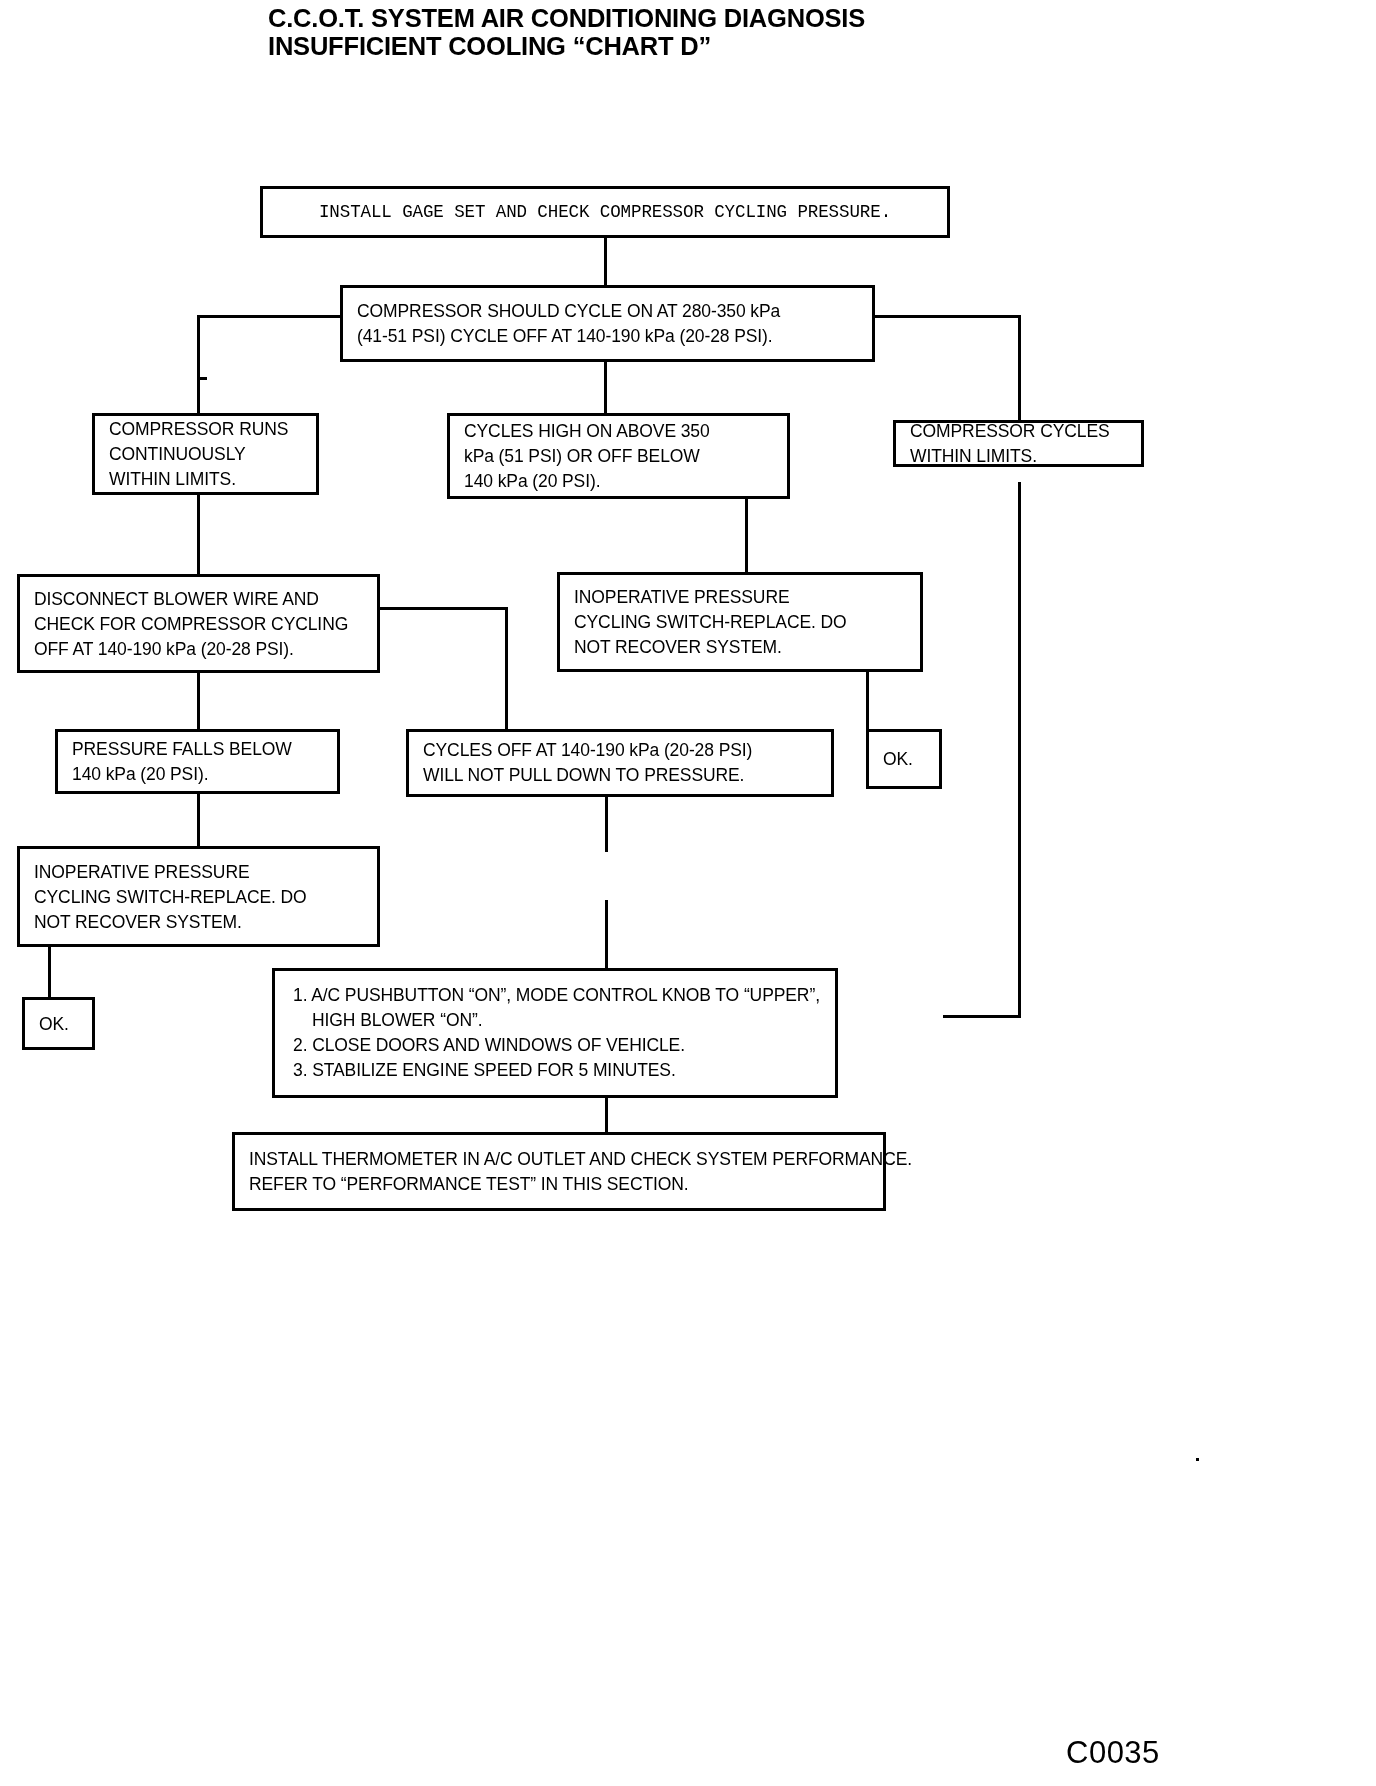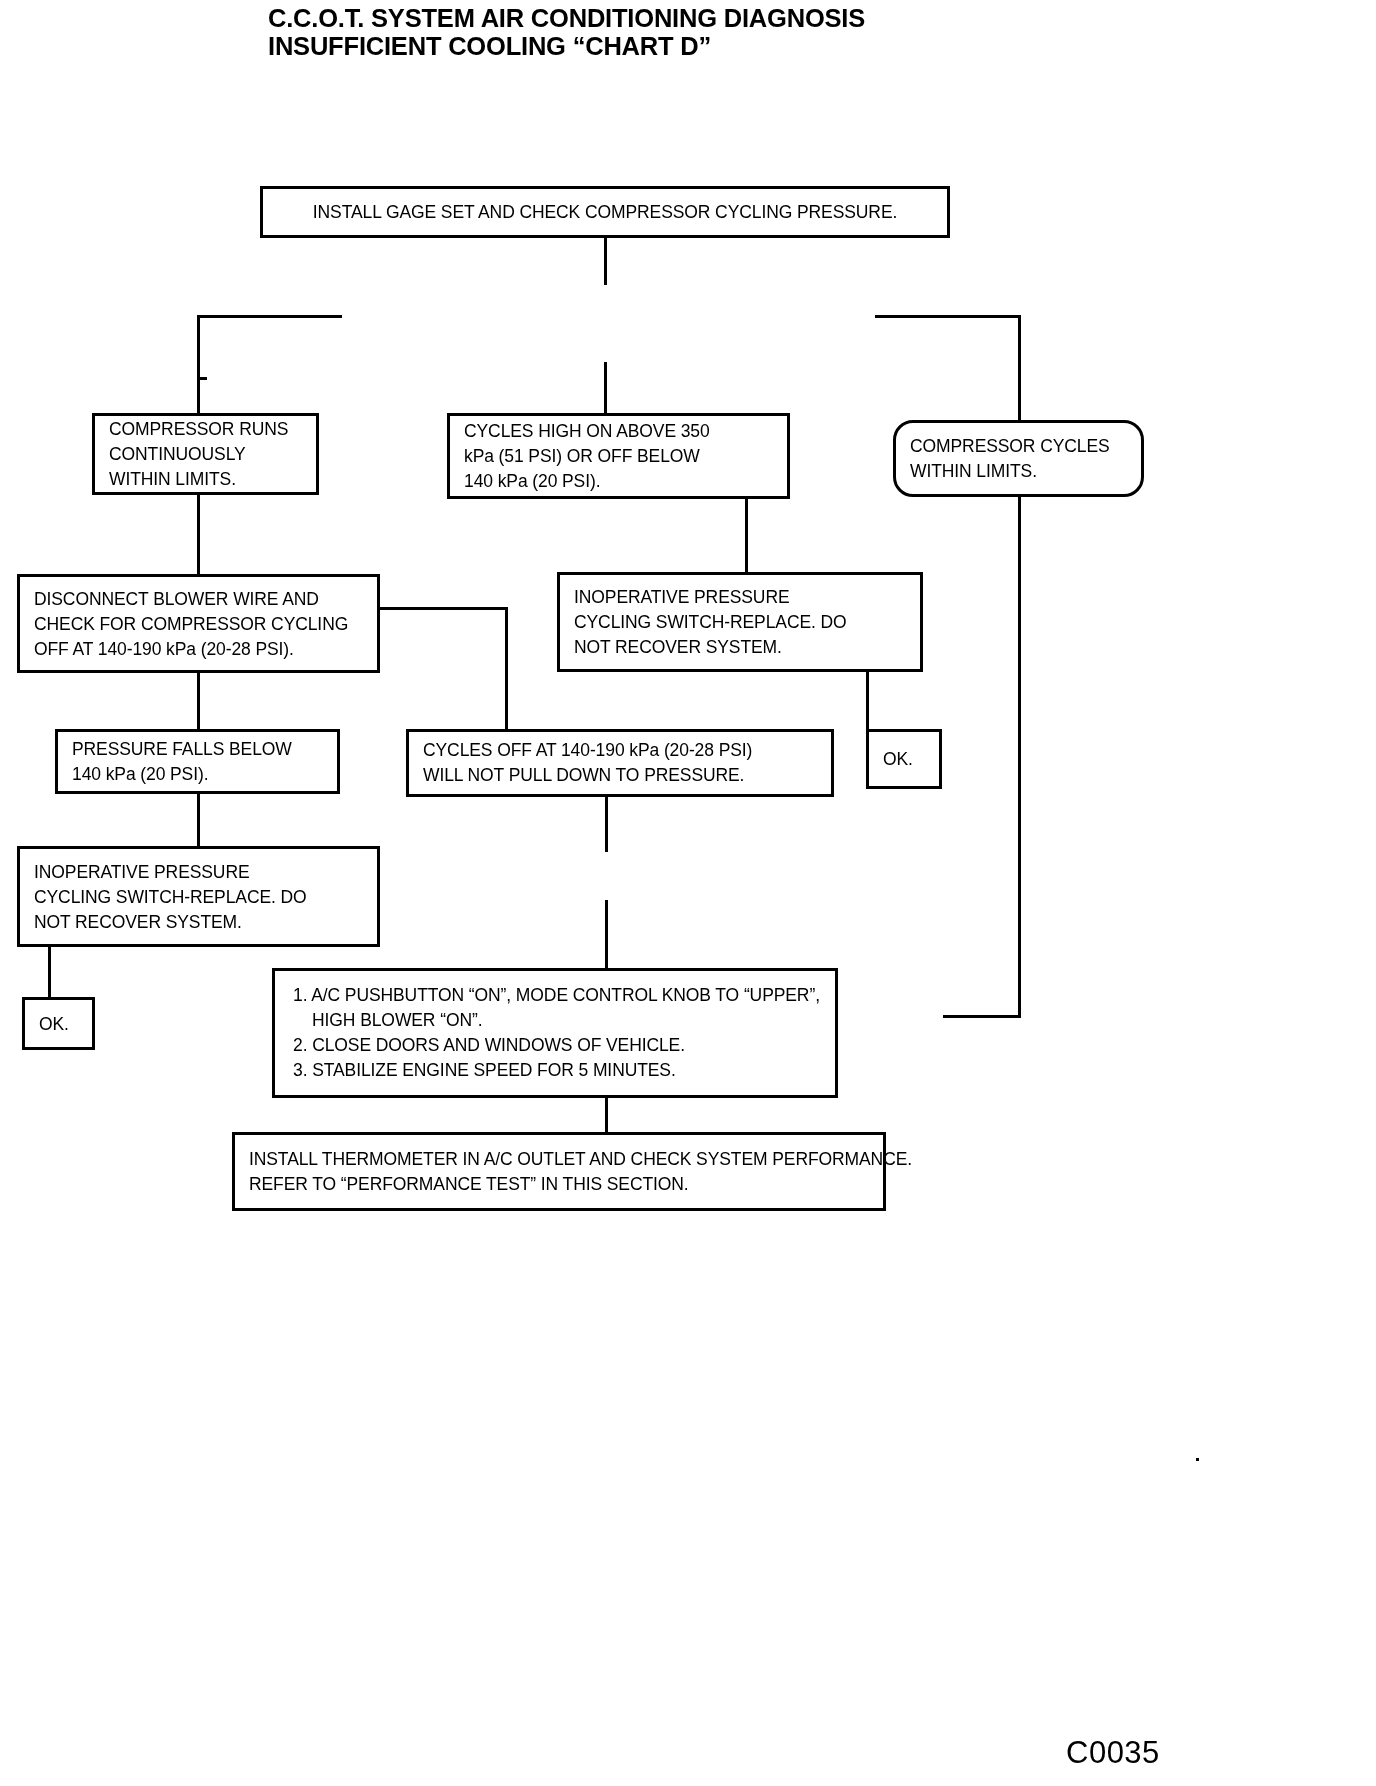--- a/index.html
+++ b/index.html
@@ -47,20 +47,21 @@
     position: absolute;
     left: 14px;
     top: 50%;
     transform: translateY(-50%);
     white-space: pre;
   }
   .box.center .txt {
     left: 0;
     width: 100%;
     text-align: center;
+    font-family: Liberation Mono, monospace;
   }
   .box.listbox .txt {
     left: 18px;
   }
   .line {
     position: absolute;
     background: #000;
   }
   .hline { height: 3px; }
   .vline { width: 3px; }
@@ -119,34 +120,38 @@
   <div class="line vline" style="left:48px; top:947px; height:50px;"></div>
 
   <div class="line vline" style="left:605px; top:900px; height:68px;"></div>
 
   <div class="line vline" style="left:605px; top:1098px; height:34px;"></div>
 
   <div class="box center" style="left:260px; top:186px; width:690px; height:52px;">
     <span class="txt">INSTALL GAGE SET AND CHECK COMPRESSOR CYCLING PRESSURE.</span>
   </div>
 
+  <div class="box" style="left:340px; top:285px; width:535px; height:77px;">
+    <span class="txt">COMPRESSOR SHOULD CYCLE ON AT 280-350 kPa
+(41-51 PSI) CYCLE OFF AT 140-190 kPa (20-28 PSI).</span>
+  </div>
 
   <div class="box" style="left:92px; top:413px; width:227px; height:82px;">
     <span class="txt">COMPRESSOR RUNS
 CONTINUOUSLY
 WITHIN LIMITS.</span>
   </div>
 
   <div class="box" style="left:447px; top:413px; width:343px; height:86px;">
     <span class="txt">CYCLES HIGH ON ABOVE 350
 kPa (51 PSI) OR OFF BELOW
 140 kPa (20 PSI).</span>
   </div>
 
-  <div class="box" style="left:893px; top:420px; width:251px; height:77px;border-radius:20px;">
+  <div class="box" style="left:893px; top:420px; width:251px; height:47px;">
     <span class="txt">COMPRESSOR CYCLES
 WITHIN LIMITS.</span>
   </div>
 
   <div class="box" style="left:17px; top:574px; width:363px; height:99px;">
     <span class="txt">DISCONNECT BLOWER WIRE AND
 CHECK FOR COMPRESSOR CYCLING
 OFF AT 140-190 kPa (20-28 PSI).</span>
   </div>
 

